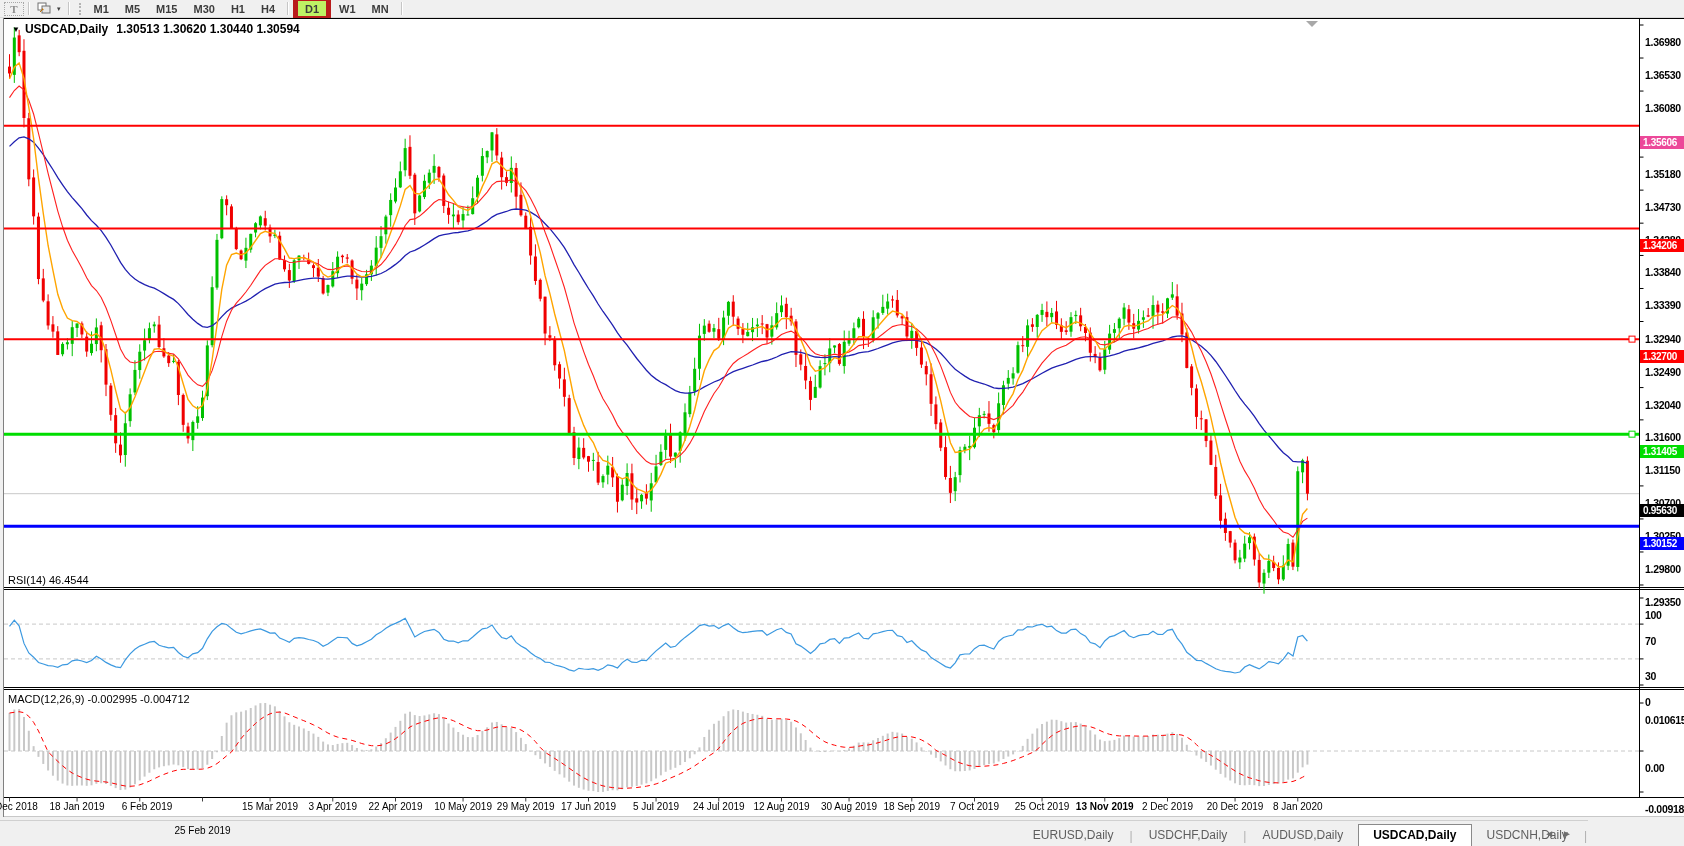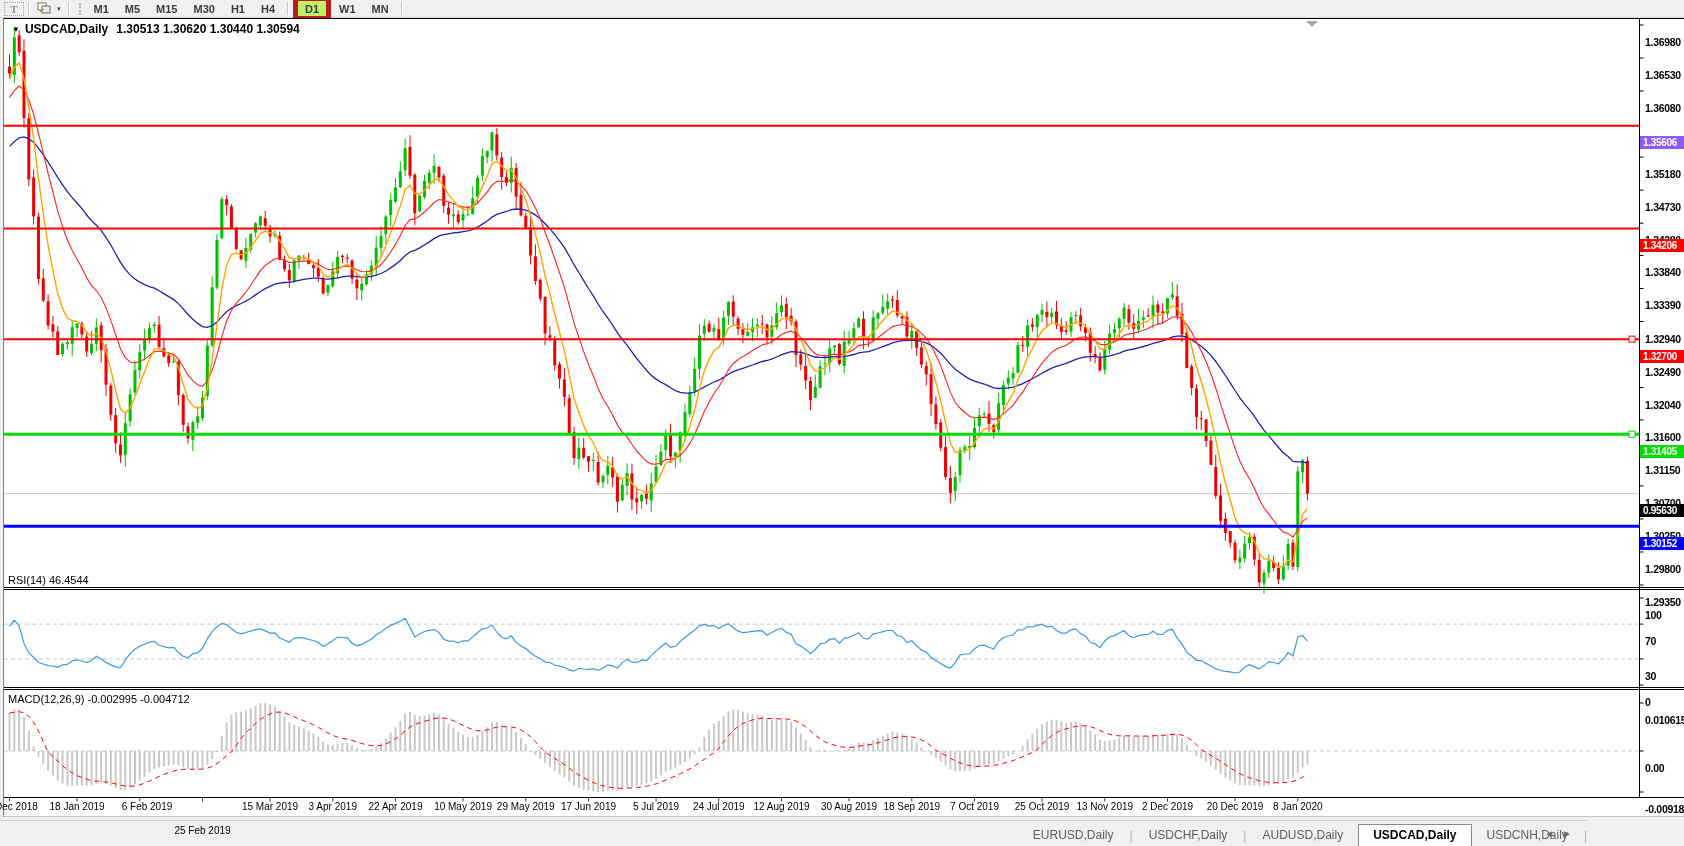--- a/index.html
+++ b/index.html
@@ -990,21 +990,21 @@
         <div class="axlabel" style="top: 578.996px;">1.29350</div>
         <div class="axlabel" style="top: 592px;">100</div>
         <div class="axlabel" style="top: 618.1px;">70</div>
         <div class="axlabel" style="top: 652.9px;">30</div>
         <div class="axlabel" style="top: 679px;">0</div>
         <div class="axlabel" style="top: 697px;">0.010615</div>
         <div class="axlabel" style="top: 745px;">0.00</div>
         <div class="axlabel" style="top: 786px;">-0.009181</div>
       </div>
     <div id="badges">
-        <div class="badge" style="background: #8b5cf6; top: 119px;">1.35606</div>
+        <div class="badge" style="background: #ec4899; top: 119px;">1.35606</div>
         <div class="badge" style="background: rgb(255, 0, 0); top: 222px;">1.34206</div>
         <div class="badge" style="background: rgb(255, 0, 0); top: 333px;">1.32700</div>
         <div class="badge" style="background: rgb(0, 221, 0); top: 428px;">1.31405</div>
         <div class="badge" style="background: rgb(0, 0, 255); top: 520px;">1.30152</div>
         <div class="badge" style="background: rgb(0, 0, 0); top: 487px;">0.95630</div>
       </div>
     <div id="dates">
         <div class="datelabel" style="left: 9.5px;">31 Dec 2018</div>
         <div class="datelabel" style="left: 77.05px;">18 Jan 2019</div>
         <div class="datelabel" style="left: 147px;">6 Feb 2019</div>
@@ -1015,21 +1015,21 @@
         <div class="datelabel" style="left: 463.05px;">10 May 2019</div>
         <div class="datelabel" style="left: 525.775px;">29 May 2019</div>
         <div class="datelabel" style="left: 588.5px;">17 Jun 2019</div>
         <div class="datelabel" style="left: 656.05px;">5 Jul 2019</div>
         <div class="datelabel" style="left: 718.775px;">24 Jul 2019</div>
         <div class="datelabel" style="left: 781.5px;">12 Aug 2019</div>
         <div class="datelabel" style="left: 849.05px;">30 Aug 2019</div>
         <div class="datelabel" style="left: 911.775px;">18 Sep 2019</div>
         <div class="datelabel" style="left: 974.5px;">7 Oct 2019</div>
         <div class="datelabel" style="left: 1042.05px;">25 Oct 2019</div>
-        <div class="datelabel" style="left: 1104.78px;">13 Nov 2019</div>
+        <div class="datelabel" style="left: 1104.78px; font-weight: bold;">13 Nov 2019</div>
         <div class="datelabel" style="left: 1167.5px;">2 Dec 2019</div>
         <div class="datelabel" style="left: 1235.05px;">20 Dec 2019</div>
         <div class="datelabel" style="left: 1297.78px;">8 Jan 2020</div>
       </div>
   </div>
 
   <div class="tabbar">
     <div class="tabs" id="tabs">
         <div class="tab">EURUSD,Daily</div>
         <span class="tabsep">|</span>

